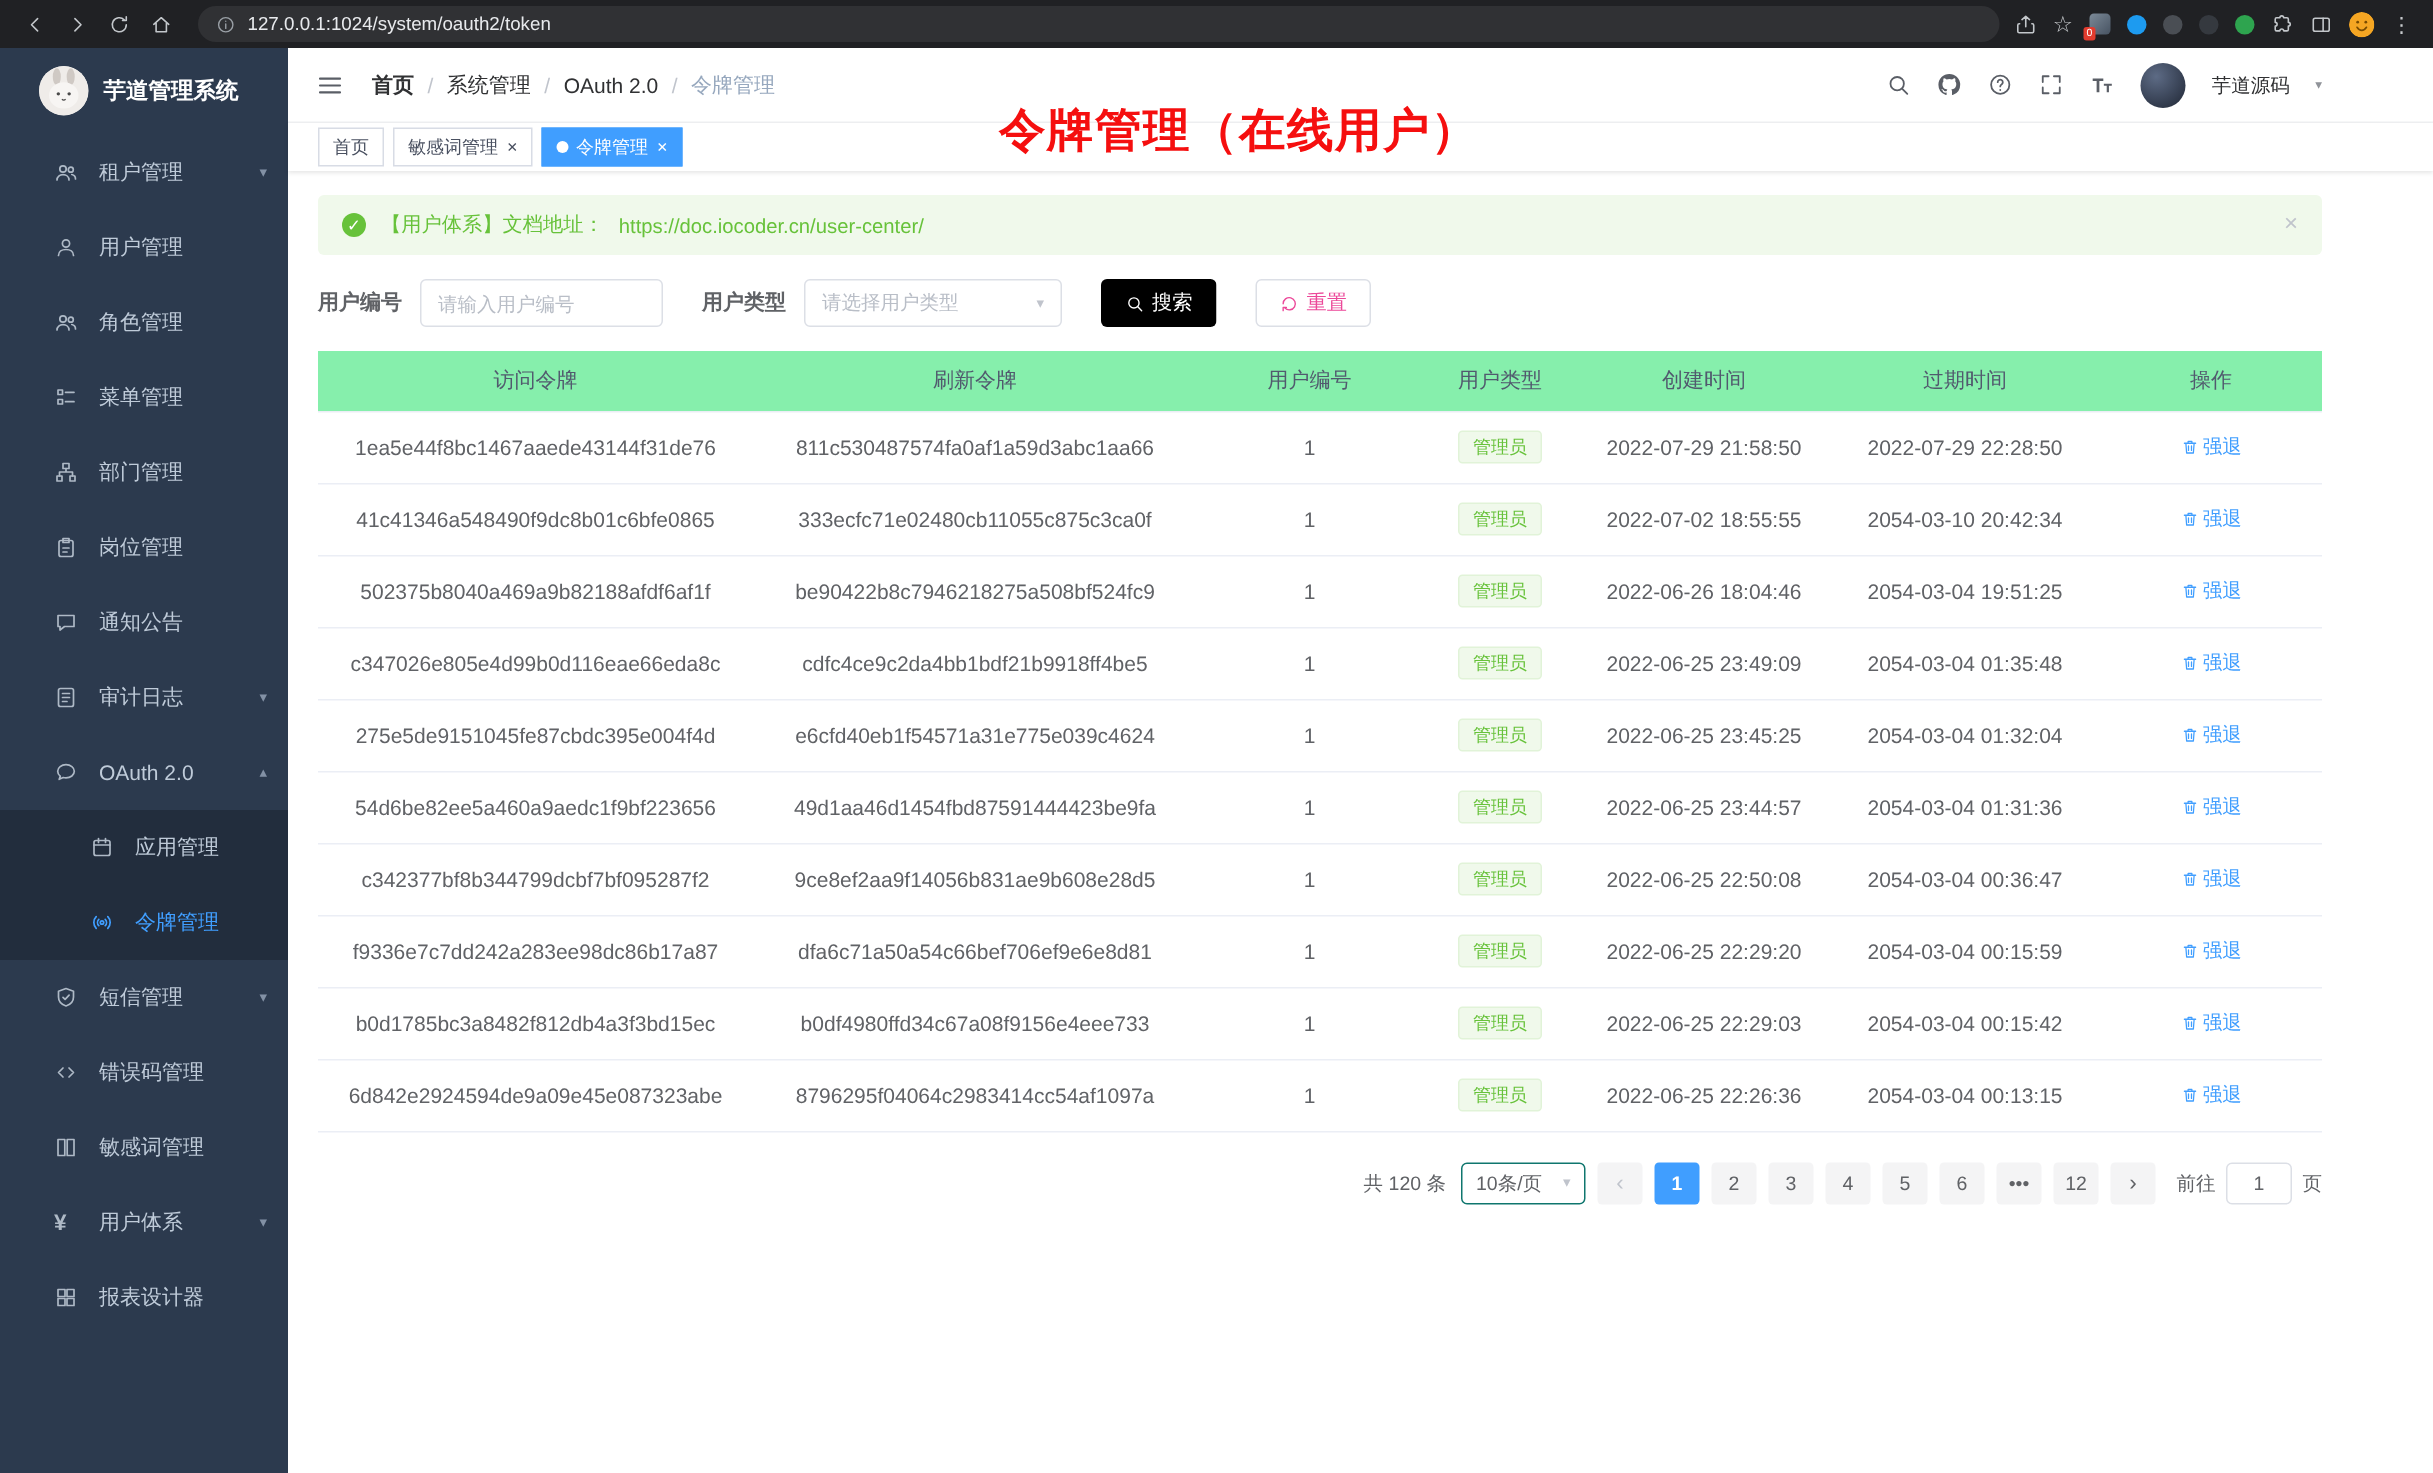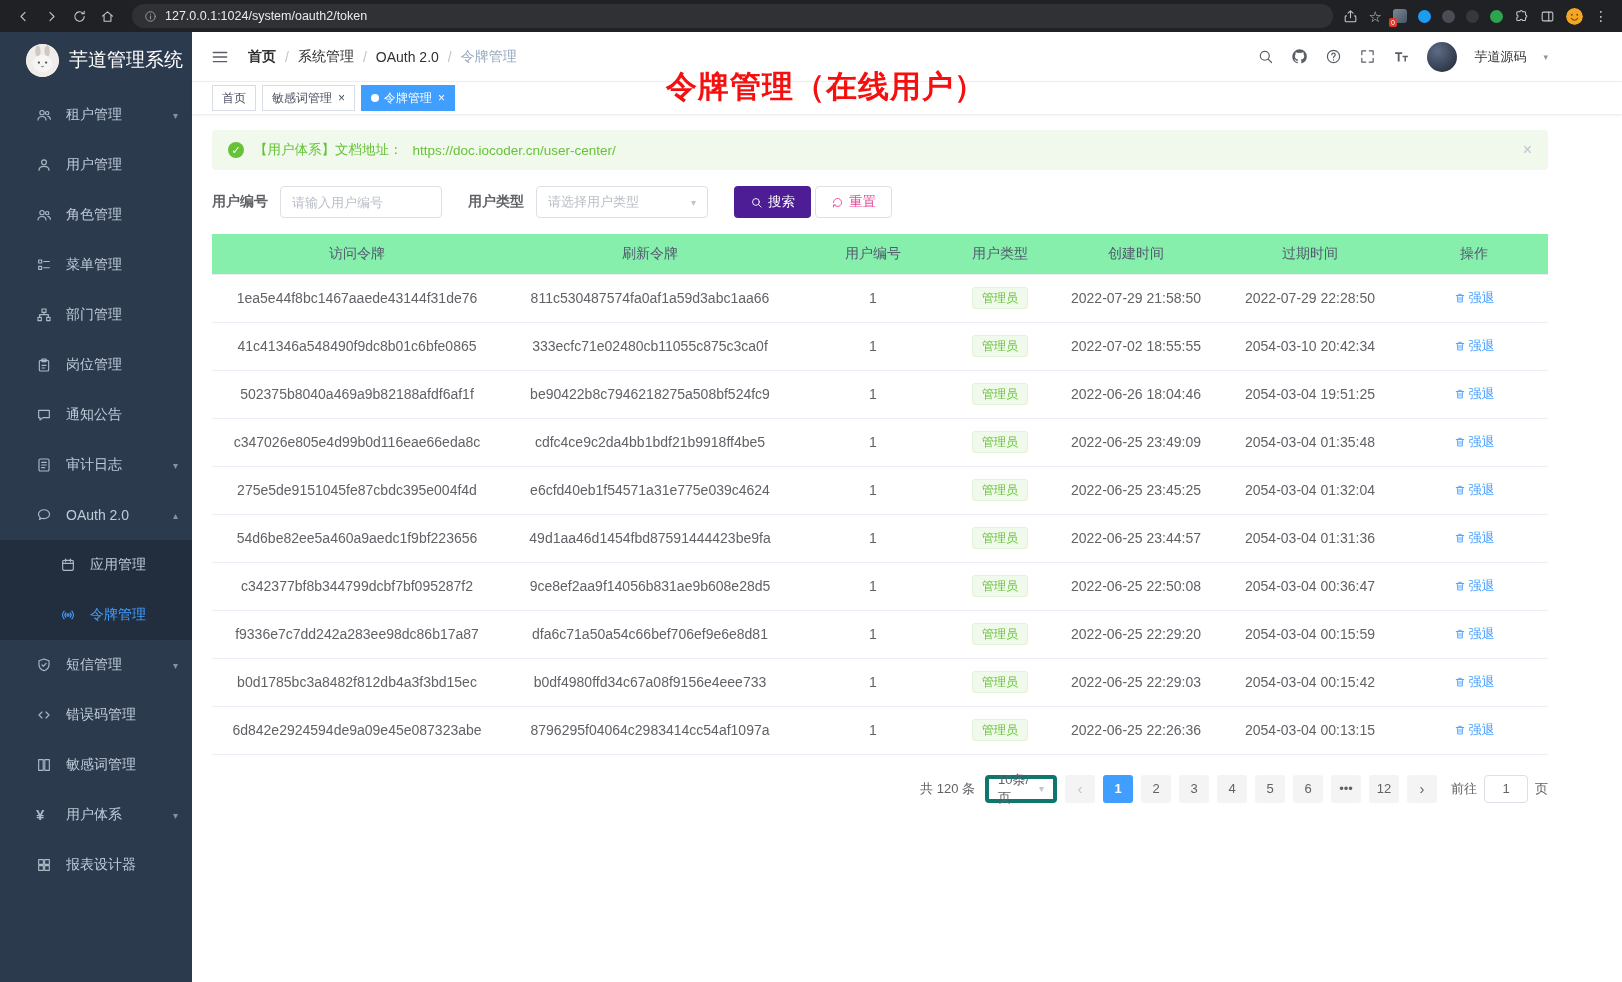--- a/index.html
+++ b/index.html
@@ -22,21 +22,21 @@
   .badge-ext .badge{position:absolute;bottom:-4px;left:-4px;background:#e23b2e;color:#fff;font-size:7px;line-height:9px;padding:0 2px;border-radius:2px}
   .star-glyph{font-size:15px;line-height:1;cursor:pointer}
   .more-dots{font-size:14px;letter-spacing:0;cursor:pointer}
   .profile-ic{width:17px;height:17px;border-radius:50%;overflow:hidden;cursor:pointer}
 
   
   .app{position:absolute;top:32px;left:0;right:0;bottom:0;display:flex}
   .sidebar{width:192px;flex:0 0 192px;background:#2c3a4e;display:flex;flex-direction:column;overflow:hidden}
   .logo{height:56px;display:flex;align-items:center;padding:0 16px 0 26px;gap:10px}
   .logo-avatar{width:33px;height:33px;border-radius:50%;overflow:hidden;flex:0 0 auto;background:#efece9}
-  .logo-title{color:#fff;font-size:19px;font-weight:400;white-space:nowrap}
+  .logo-title{color:#fff;font-size:15px;font-weight:700;white-space:nowrap}
   .menu{flex:1;padding-top:2px}
   .menu-item{height:50px;display:flex;align-items:center;padding:0 14px 0 36px;gap:14px;color:#bfcbd9;font-size:14px;cursor:pointer;white-space:nowrap}
   .menu-item .mi-icon{width:16px;height:16px;flex:0 0 auto;color:#aeb9c6}
   .menu-item .mi-icon svg{width:16px;height:16px}
   .menu-item.sub{background:#222d3d;padding-left:60px}
   .menu-item.active{color:#409eff}
   .menu-item.active .mi-icon{color:#409eff}
   .mi-arrow{margin-left:auto;font-size:10px;color:#8391a5}
   .yen-glyph{font-size:15px;font-weight:700;line-height:1}
 
@@ -72,34 +72,34 @@
   .alert-close{position:absolute;right:16px;color:#c0c4cc;font-size:16px;cursor:pointer;line-height:1}
 
   .filters{display:flex;align-items:center;margin:2px 0 16px;font-size:14px}
   .f-label{font-weight:700;color:#606266;margin-right:12px;white-space:nowrap}
   .f-input{width:162px;height:32px;border:1px solid #dcdfe6;border-radius:4px;padding:0 11px;font-size:13px;color:#606266;outline:none;margin-right:26px;background:#fff;font-family:inherit}
   .f-input::placeholder{color:#b9bec7}
   .f-select{width:172px;height:32px;border:1px solid #dcdfe6;border-radius:4px;display:flex;align-items:center;justify-content:space-between;padding:0 11px;font-size:13px;margin-right:26px;background:#fff;cursor:pointer}
   .sel-placeholder{color:#b9bec7}
   .sel-caret{color:#c0c4cc;font-size:10px}
   .btn{height:32px;border-radius:4px;display:inline-flex;align-items:center;gap:5px;padding:0 15px;font-size:13.5px;cursor:pointer;border:1px solid transparent;font-family:inherit}
-  .btn-primary{background:#4c1d95;color:#fff;margin-right:4px}
+  .btn-primary{background:#000000;color:#fff;margin-right:26px}
   .btn-default{background:#fff;border-color:#dcdfe6;color:#ec4899}
   .btn .btn-icon{width:13px;height:13px}
 
   table.data-table{width:100%;border-collapse:collapse;table-layout:fixed}
   .data-table th{background:#86efac;color:#515a6e;font-weight:400;font-size:14px;height:40px;text-align:center;border-bottom:1px solid #ebeef5;padding:0 6px;white-space:nowrap}
   .data-table td{height:48px;text-align:center;font-size:14px;color:#606266;border-bottom:1px solid #ebeef5;padding:0 6px;white-space:nowrap;overflow:hidden}
   .tag-success{display:inline-block;background:#f0f9eb;border:1px solid #e1f3d8;color:#67c23a;border-radius:3px;font-size:12px;padding:2px 9px;line-height:16px}
   .link-danger{color:#409eff;font-size:13px;display:inline-flex;align-items:center;gap:3px;cursor:pointer}
   .link-danger .btn-icon{width:12px;height:12px}
 
   .pager{display:flex;align-items:center;justify-content:flex-end;margin-top:20px;gap:8px;font-size:13px;color:#606266}
   .pager-total{margin-right:2px;color:#606266}
-  .pager-size{width:72px;height:28px;border:4px solid #0f766e;border-radius:4px;display:flex;align-items:center;justify-content:space-between;padding:0 9px;background:#fff;cursor:pointer;color:#606266}
+  .pager-size{width:83px;height:28px;border:1px solid #0f766e;border-radius:4px;display:flex;align-items:center;justify-content:space-between;padding:0 9px;background:#fff;cursor:pointer;color:#606266}
   .page-list{display:flex;gap:8px}
   .page-btn{min-width:30px;height:28px;background:#f4f4f5;border-radius:3px;display:flex;align-items:center;justify-content:center;color:#606266;font-size:13px;cursor:pointer;padding:0 4px}
   .page-btn.active{background:#409eff;color:#fff;font-weight:700}
   .page-btn.nav-prev{color:#c0c4cc;font-size:15px}
   .page-btn.nav-next{font-size:15px}
   .pager-goto{display:flex;align-items:center;gap:7px;margin-left:6px}
   .goto-input{width:44px;height:28px;border:1px solid #dcdfe6;border-radius:4px;text-align:center;font-size:13px;color:#606266;outline:none;background:#fff;font-family:inherit}
 
   .annotation{position:absolute;top:66px;left:666px;font-size:31px;font-weight:700;color:#f50f0f;z-index:60;letter-spacing:1px;white-space:nowrap}
 </style>

